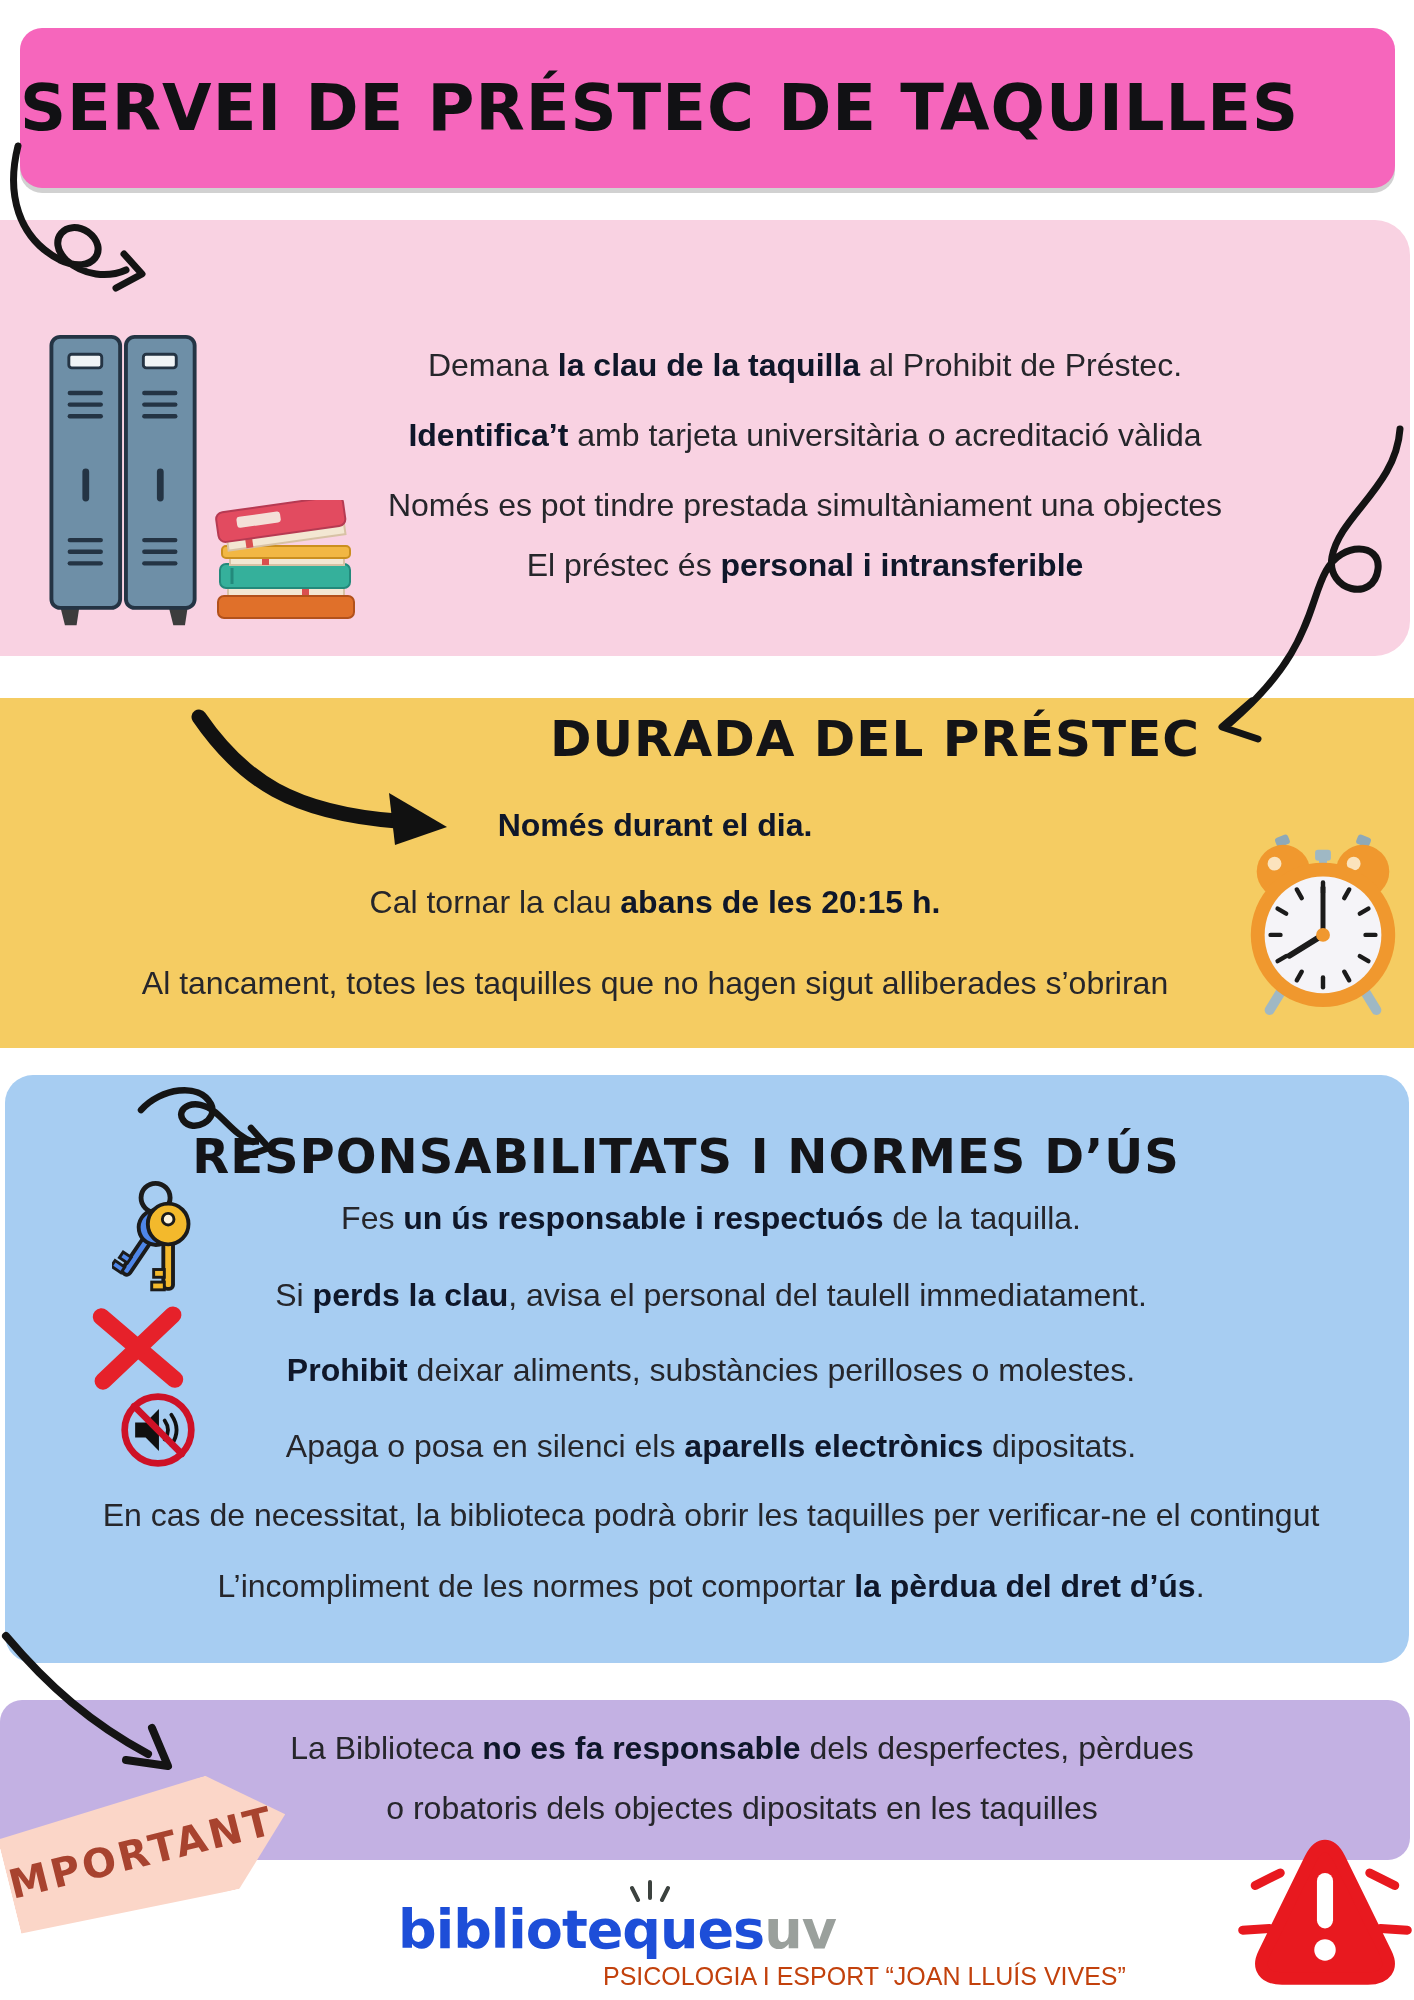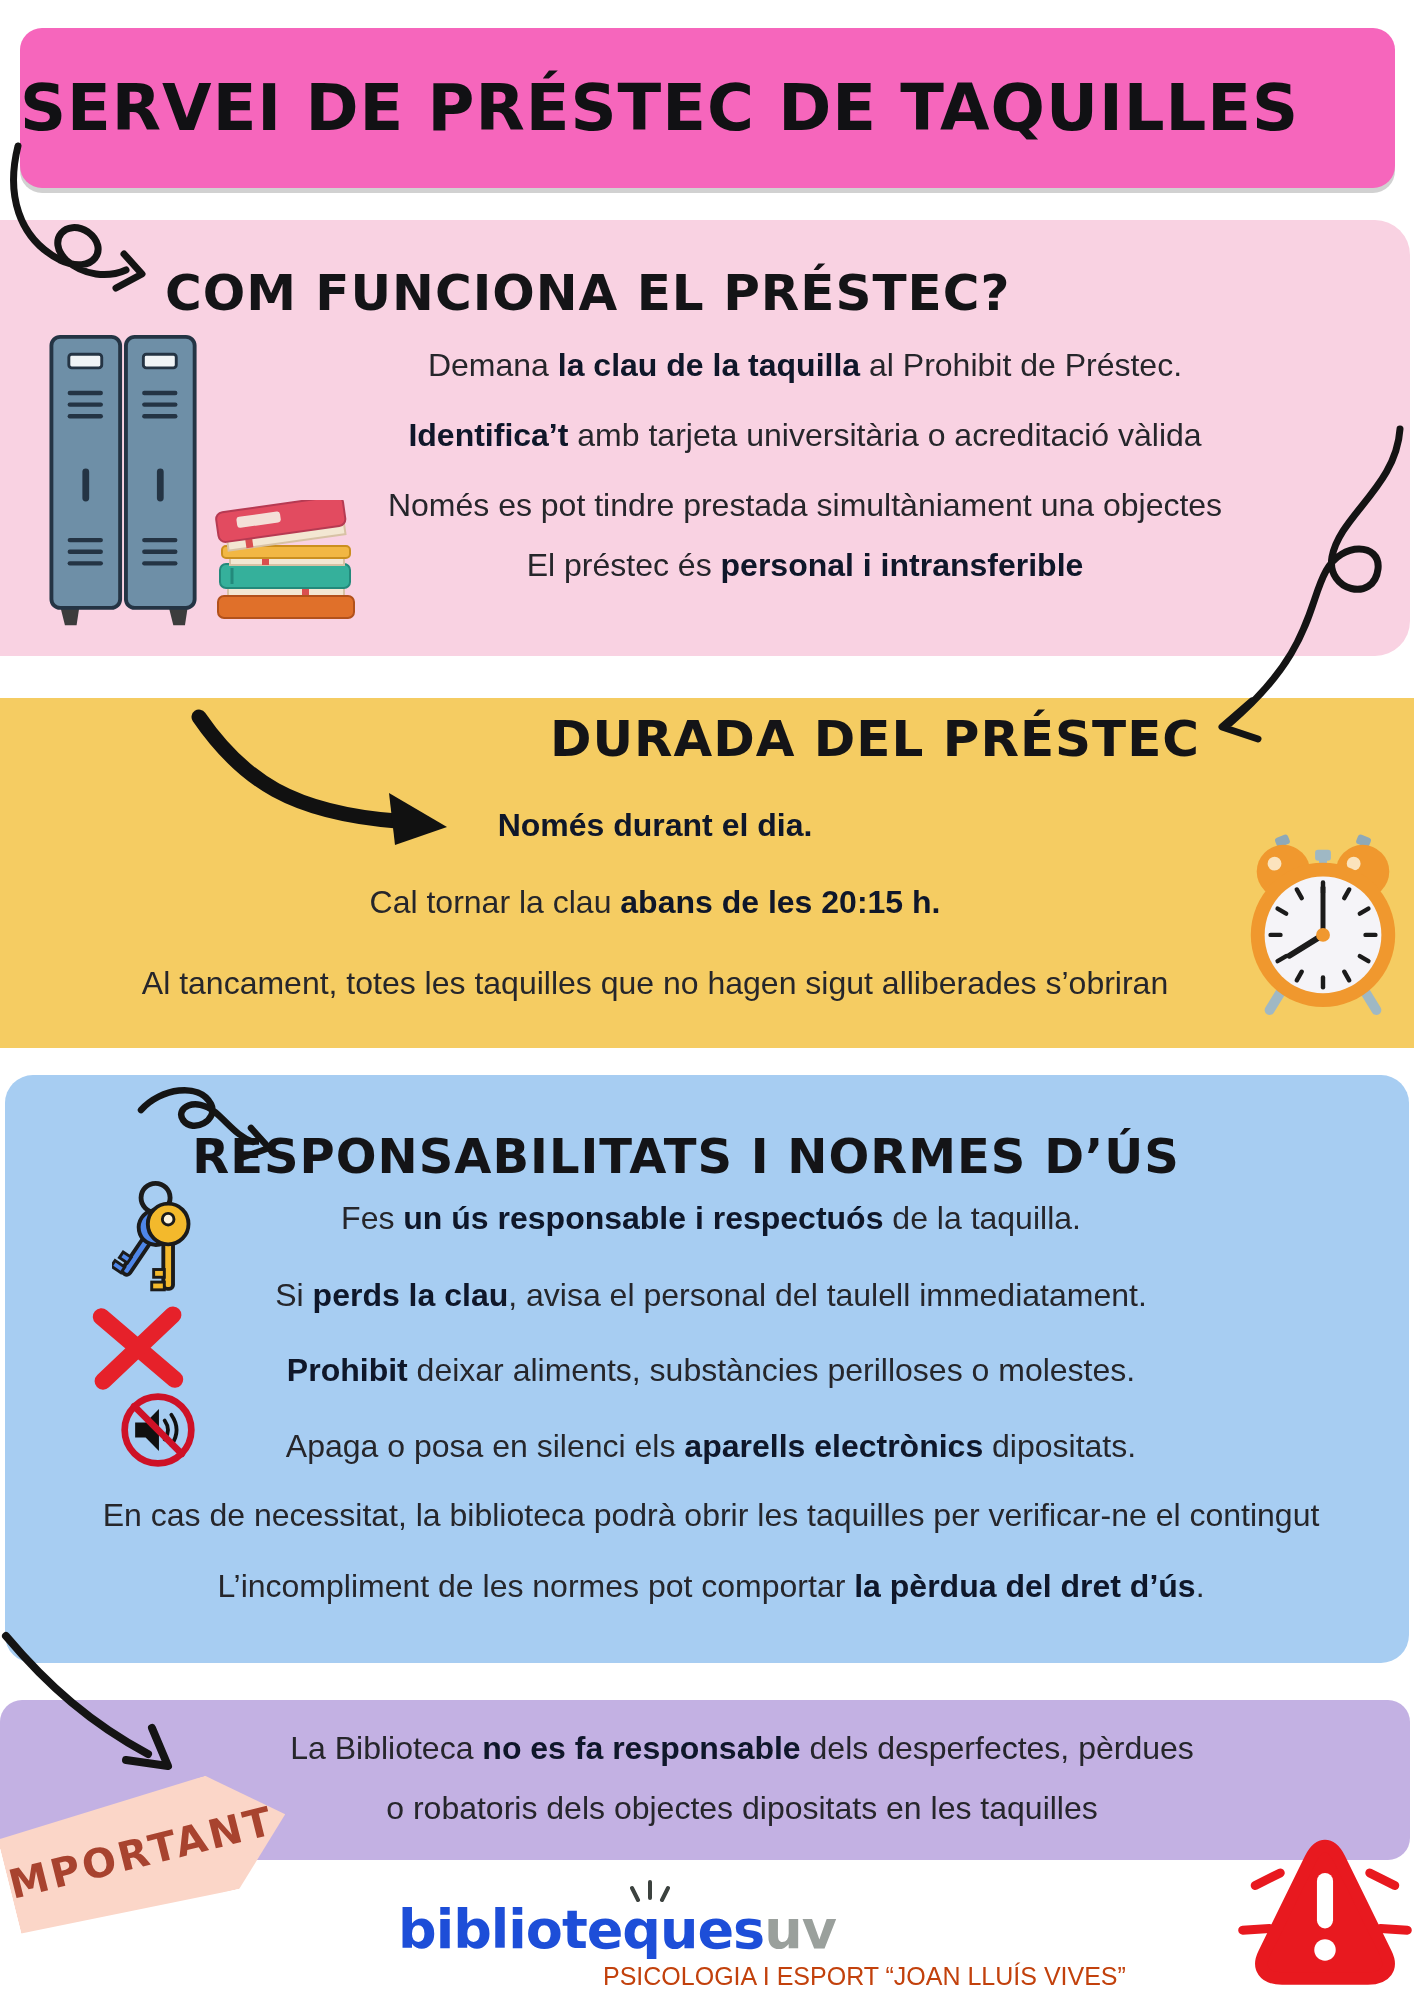--- a/index.html
+++ b/index.html
@@ -52,21 +52,20 @@
 </head>
 <body>
 
 <div class="poster">
 
   <div class="abs banner">
     <h1>SERVEI DE PRÉSTEC DE TAQUILLES</h1>
   </div>
 
   <div class="abs sec-pink"></div>
-  <div class="abs heading h-pink">COM FUNCIONA EL PRÉSTEC?</div>
   <div class="abs line pinkline" style="top:345px"><span>Demana </span><b>la clau de la taquilla</b><span> al Prohibit de Préstec.</span></div>
   <div class="abs line pinkline" style="top:415px"><b>Identifica’t</b><span> amb tarjeta universitària o acreditació vàlida</span></div>
   <div class="abs line pinkline" style="top:485px"><span>Només es pot tindre prestada simultàniament una objectes</span></div>
   <div class="abs line pinkline" style="top:545px"><span>El préstec és </span><b>personal i intransferible</b></div>
 
   <svg class="abs" style="left:46px;top:333px" width="156" height="300" viewBox="0 0 160 310">
     <path d="M14 282 l5 20 h12 l3-20 z" fill="#3c3c3c"></path>
     <path d="M126 282 l5 20 h12 l3-20 z" fill="#3c3c3c"></path>
     <rect x="5" y="4" width="71" height="280" rx="9" fill="#6E8FA7" stroke="#243444" stroke-width="4"></rect>
     <rect x="82" y="4" width="71" height="280" rx="9" fill="#6E8FA7" stroke="#243444" stroke-width="4"></rect>

